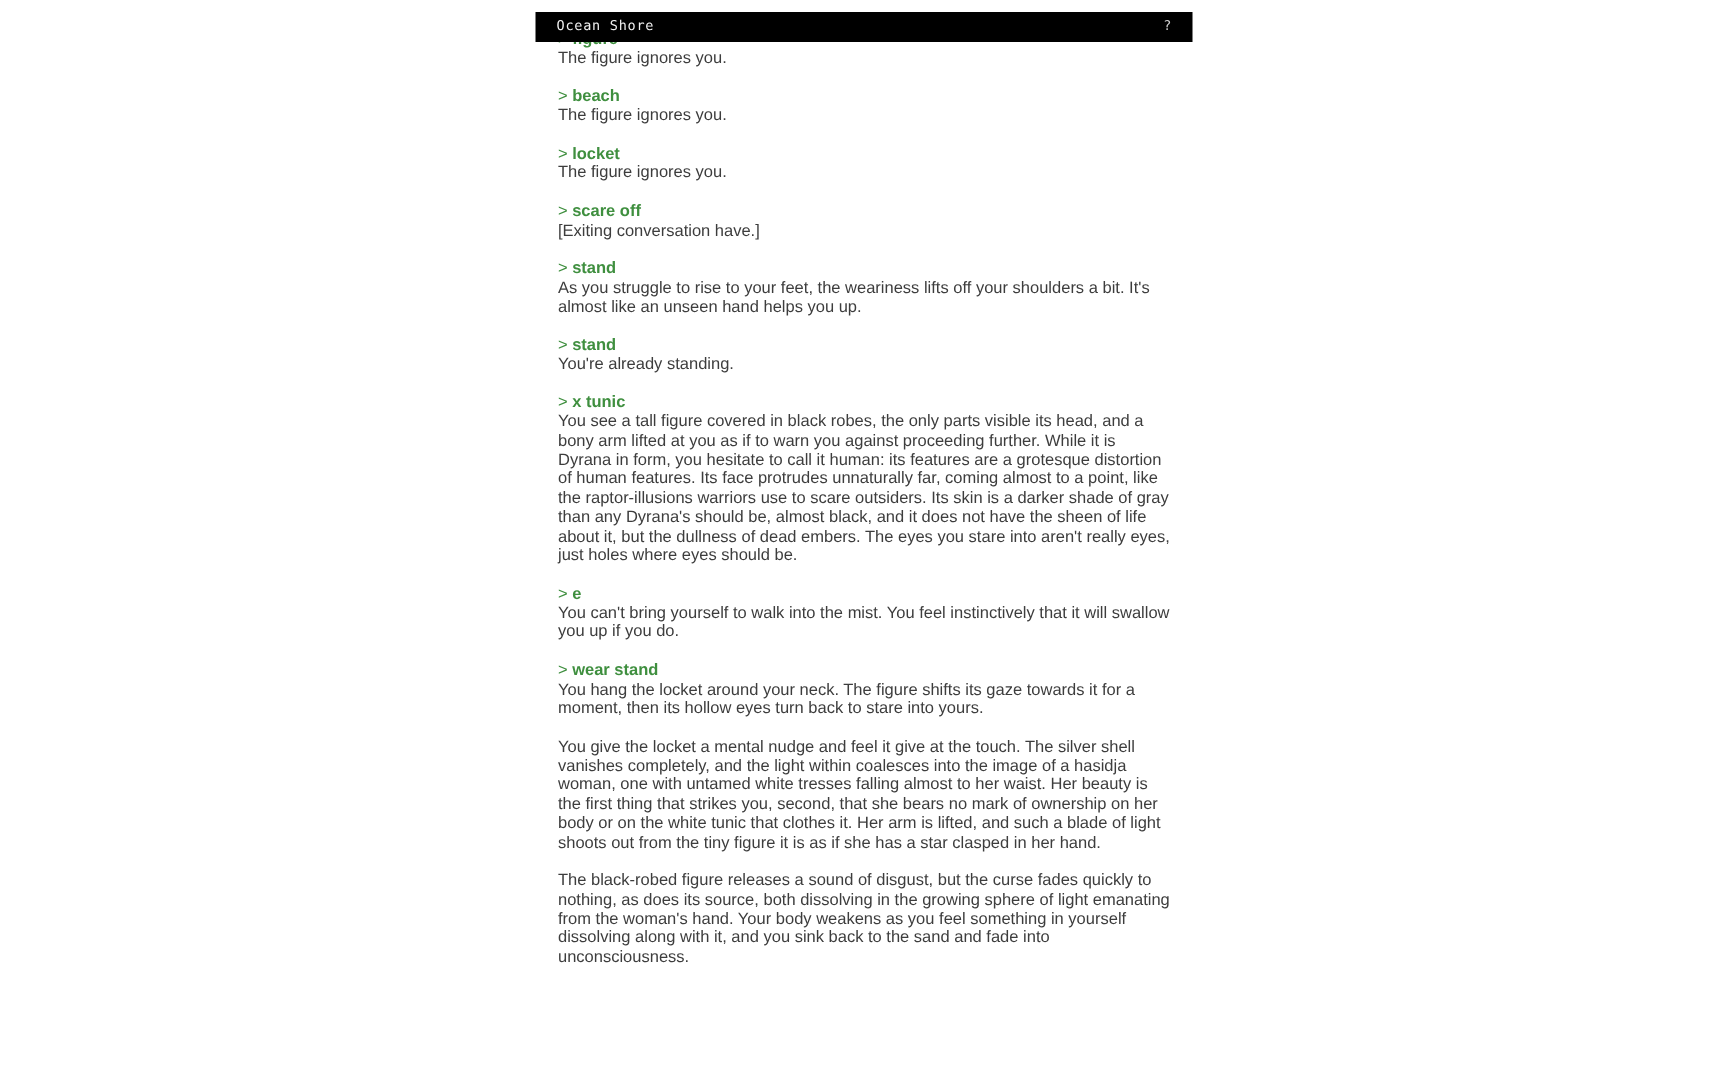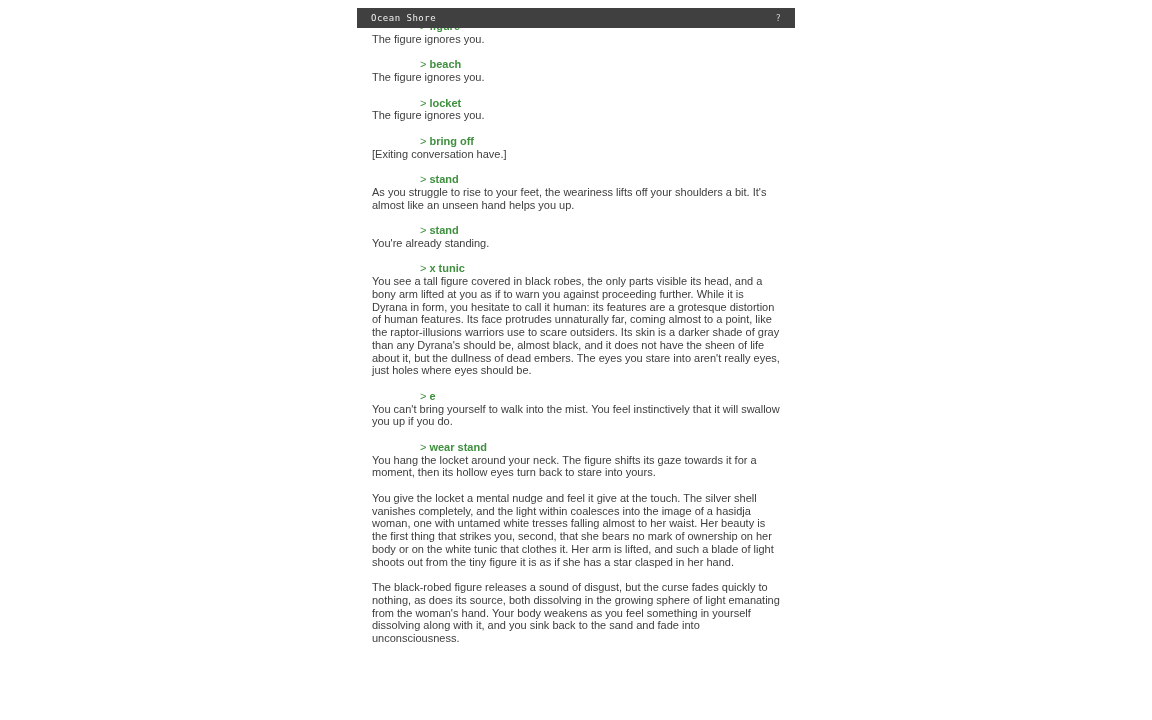--- a/index.html
+++ b/index.html
@@ -35,36 +35,35 @@
     line-height: 12.75px;
     color: #3d3d3d;
     z-index: 1;
   }
   .entry {
     margin: 0 0 12.75px 0;
   }
   .command-line {
     color: #3f8f3f;
     font-weight: bold;
-    margin-left: 48px;
   }
   .command-prompt {
     font-weight: normal;
     margin-right: 3px;
   }
   .response-text {
     white-space: normal;
   }
   .title-bar {
     position: absolute;
     top: 8px;
     left: 0;
     right: 0;
     height: 20px;
-    background: #404040;
+    background: #000000;
     z-index: 2;
     display: flex;
     align-items: center;
     justify-content: space-between;
     padding: 0 14px;
     box-sizing: border-box;
     font-family: "DejaVu Sans Mono", monospace;
     font-size: 9px;
   }
   .window-title {
@@ -104,21 +103,21 @@
 
   <div class="entry">
     <div class="command-line">
       <span class="command-prompt">&gt;</span><span class="command-text">locket</span>
     </div>
     <div class="response-text">The figure ignores you.</div>
   </div>
 
   <div class="entry">
     <div class="command-line">
-      <span class="command-prompt">&gt;</span><span class="command-text">bring off</span>
+      <span class="command-prompt">&gt;</span><span class="command-text">scare off</span>
     </div>
     <div class="response-text">[Exiting conversation have.]</div>
   </div>
 
   <div class="entry">
     <div class="command-line">
       <span class="command-prompt">&gt;</span><span class="command-text">stand</span>
     </div>
     <div class="response-text">As you struggle to rise to your feet, the weariness lifts off your shoulders a bit. It's almost like an unseen hand helps you up.</div>
   </div>

